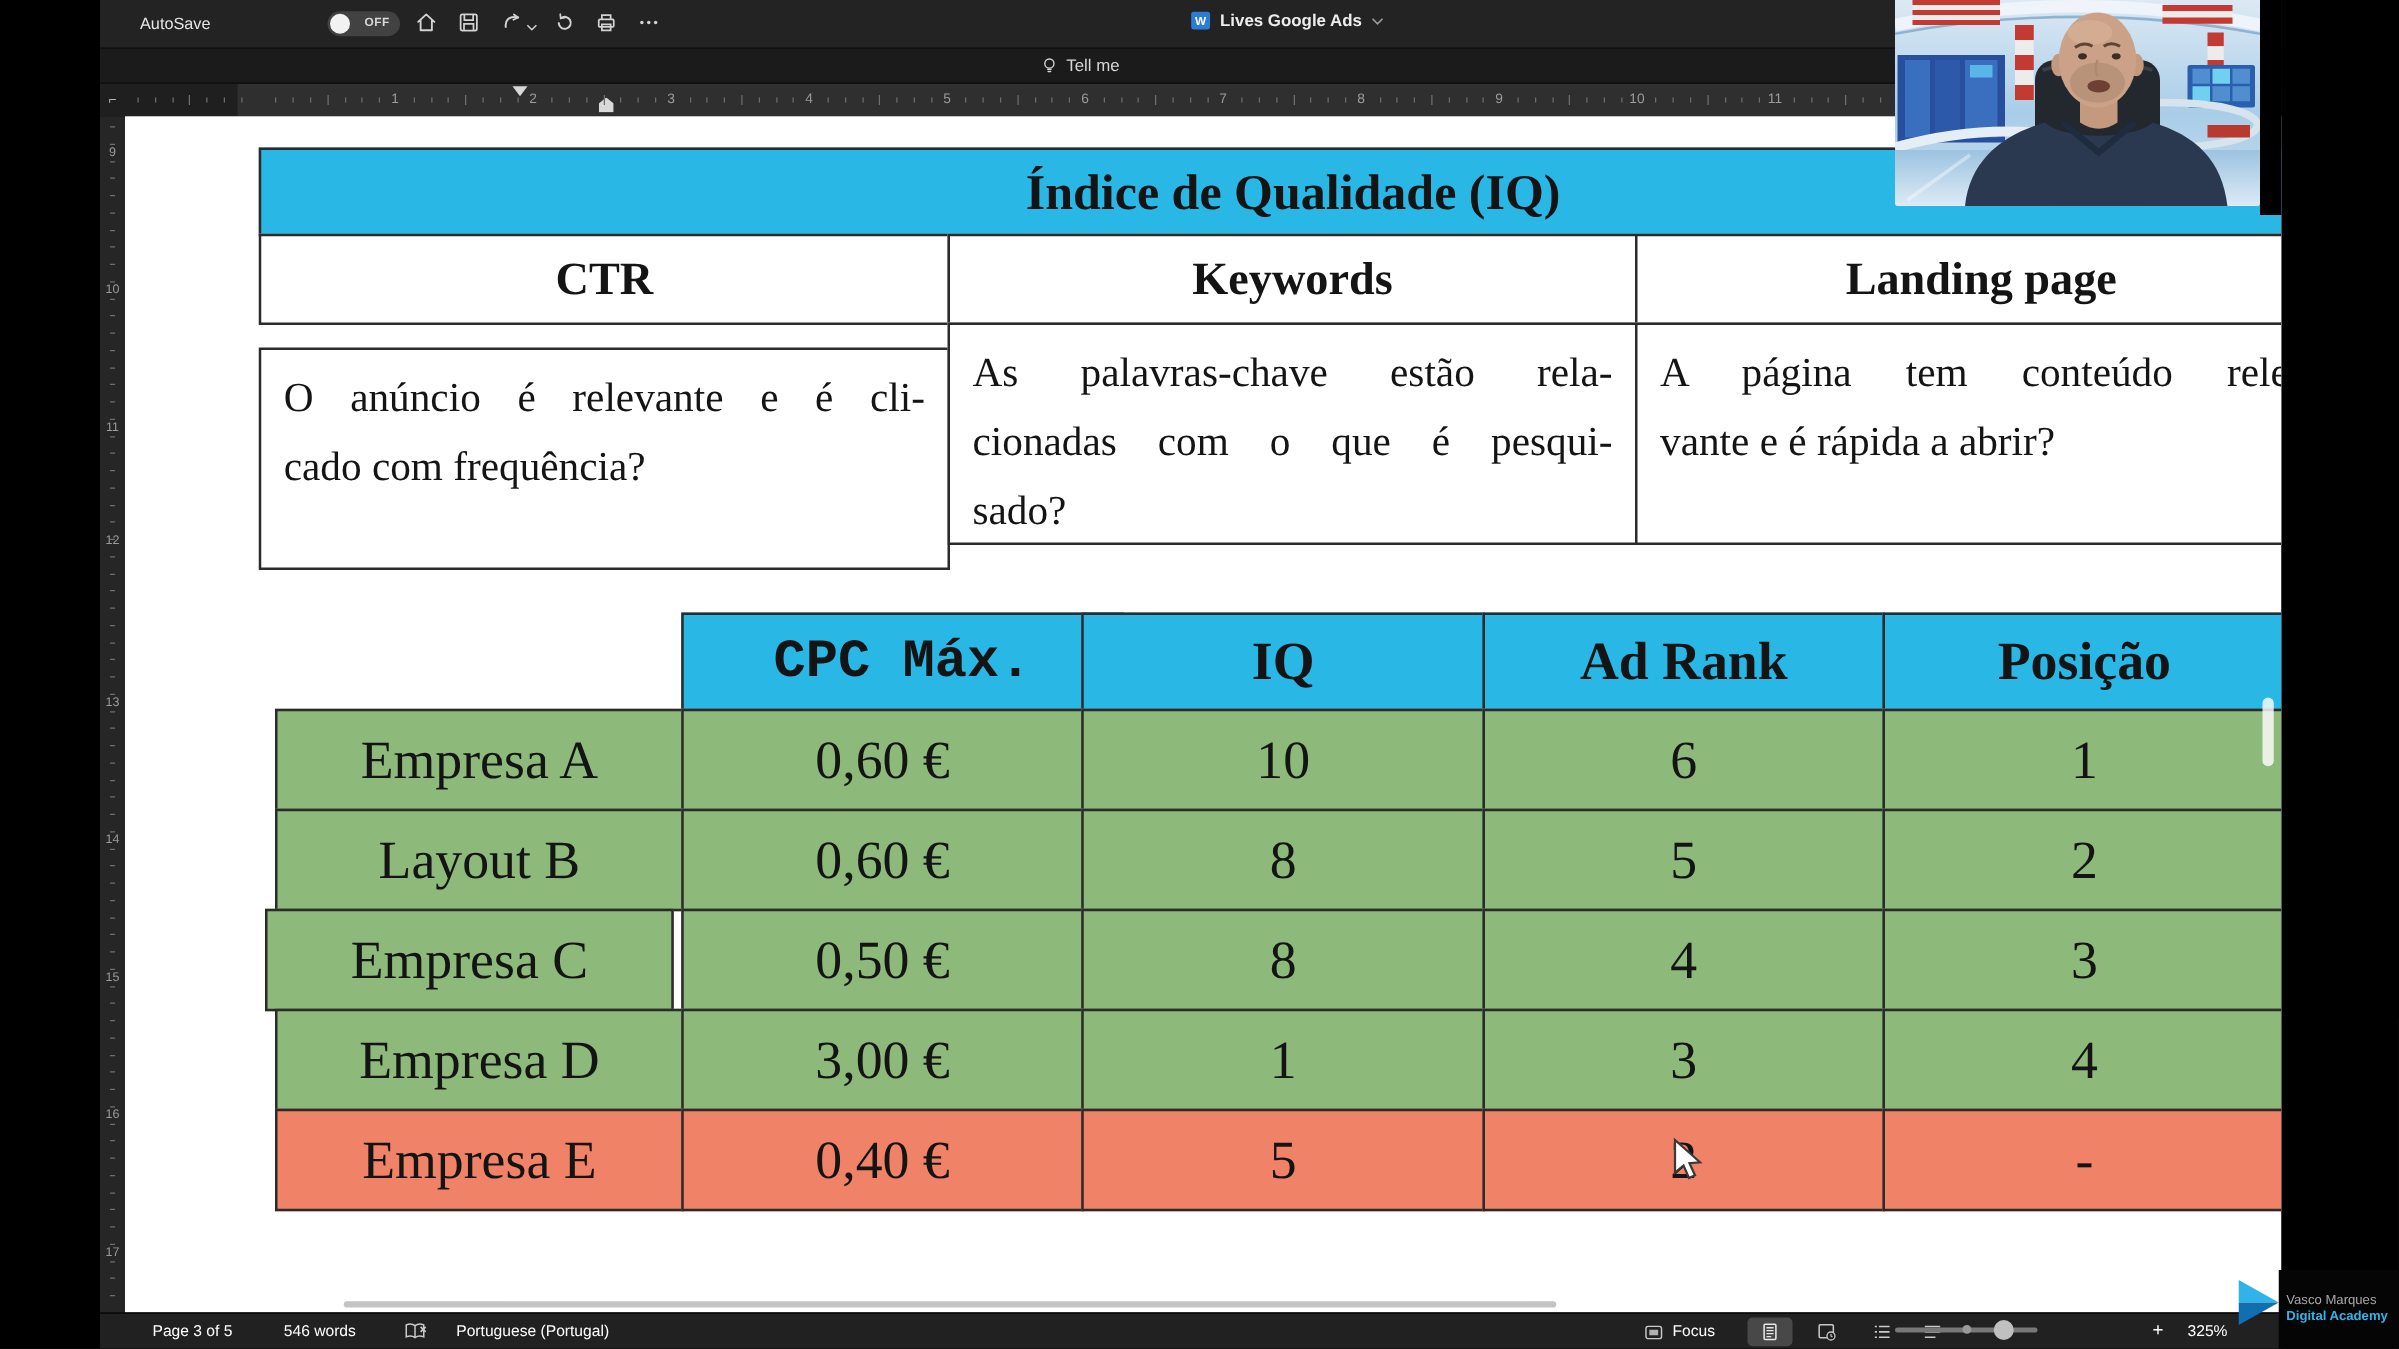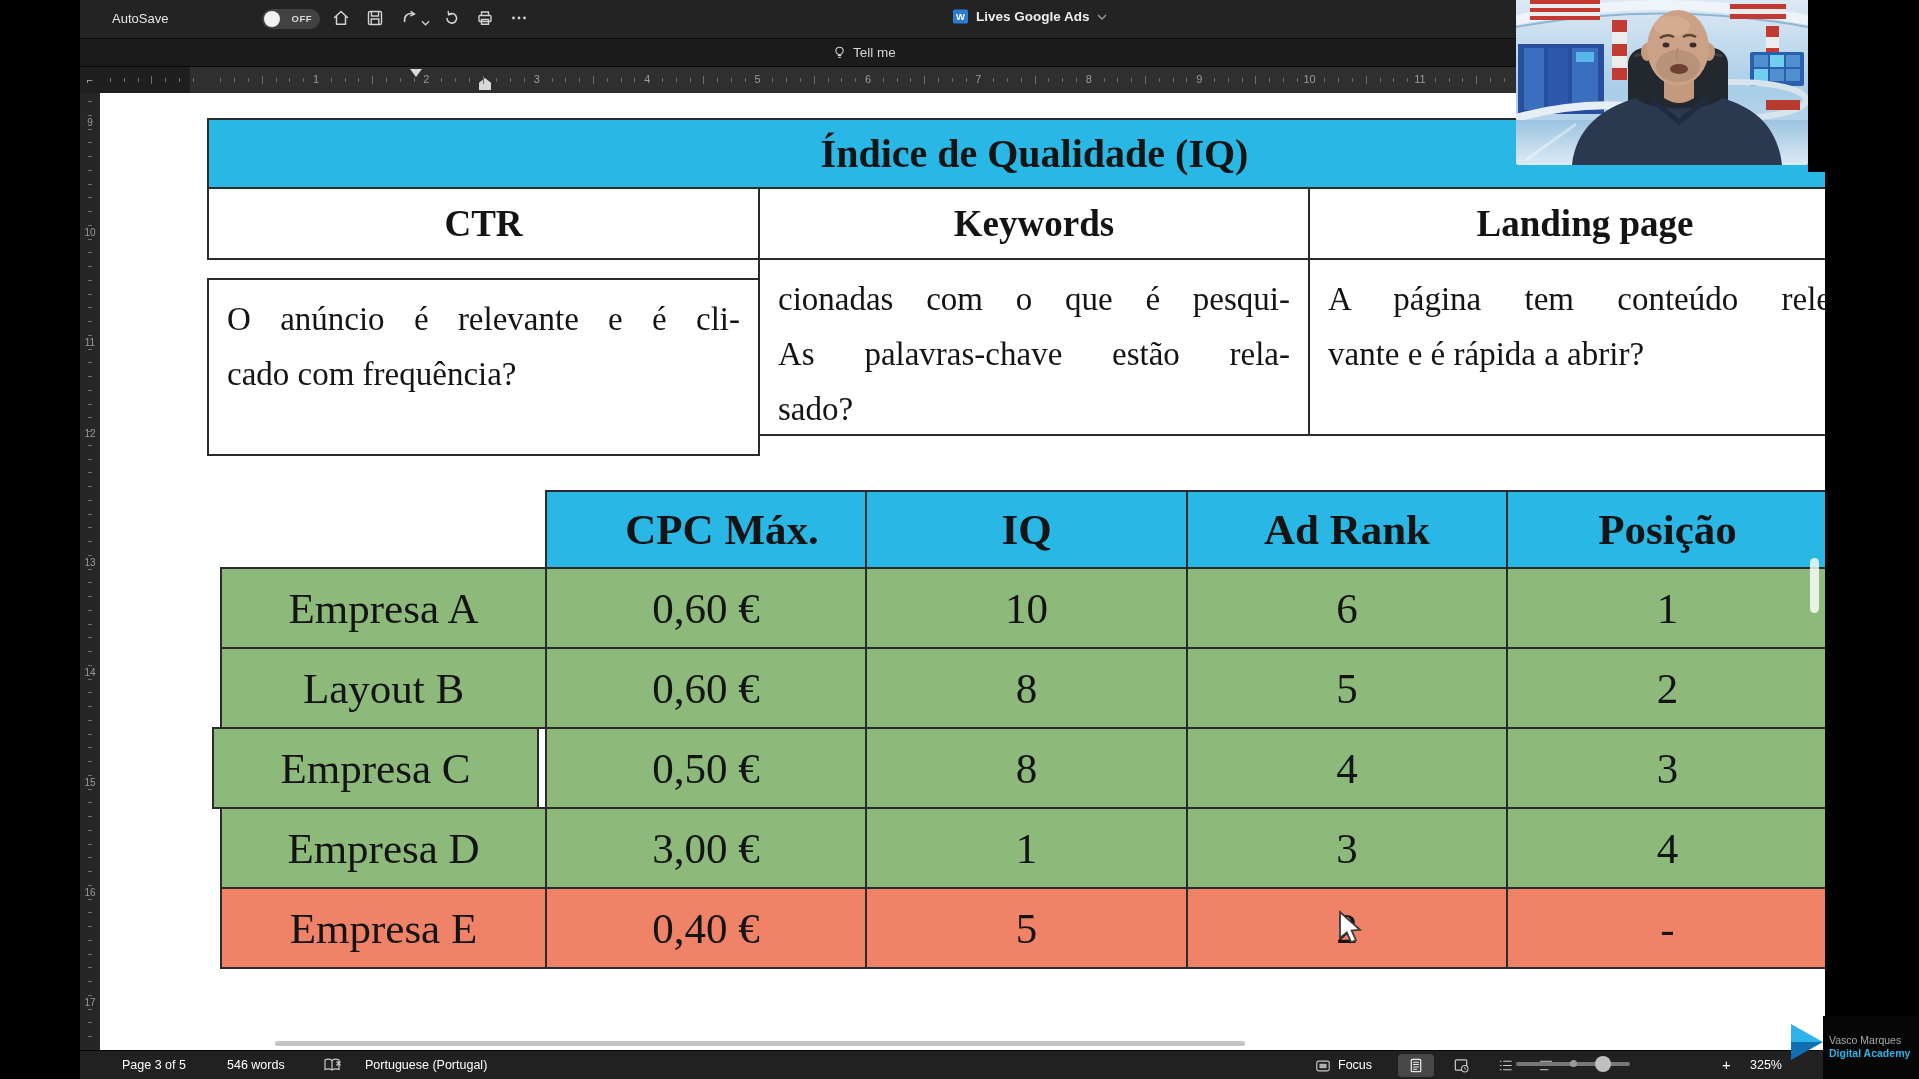--- a/index.html
+++ b/index.html
@@ -354,33 +354,33 @@
   <div id="doc" class="abs">
     <div id="iq-title" class="cell cyan t1-title" style="left:107px;top:25px;width:1655px;height:71px;">Índice de Qualidade (IQ)</div>
     <div id="iq-cols">
         <div class="cell t1-head" style="left: 107px; top: 94px; width: 553px; height: 73px;">CTR</div>
         <div class="cell t1-desc" style="left: 107px; top: 165px; width: 553px; height: 178px; margin-top: 20px;">
           <div class="descline">O anúncio é relevante e é cli-</div>
           <div class="descline last">cado com frequência?</div>
         </div>
         <div class="cell t1-head" style="left: 658px; top: 94px; width: 552px; height: 73px;">Keywords</div>
         <div class="cell t1-desc" style="left: 658px; top: 165px; width: 552px; height: 178px;">
+          <div class="descline">As palavras-chave estão rela-</div>
           <div class="descline">cionadas com o que é pesqui-</div>
-          <div class="descline">As palavras-chave estão rela-</div>
           <div class="descline last">sado?</div>
         </div>
         <div class="cell t1-head" style="left: 1208px; top: 94px; width: 554px; height: 73px;">Landing page</div>
         <div class="cell t1-desc" style="left: 1208px; top: 165px; width: 554px; height: 178px;">
           <div class="descline">A página tem conteúdo rele-</div>
           <div class="descline last">vante e é rápida a abrir?</div>
         </div>
       </div>
 
     <div id="rank-headers">
-        <div class="cell cyan t2-head" style="left: 445px; top: 397px; width: 354px; height: 79px;">CPC Máx.</div>
+        <div class="cell cyan t2-head" style="left: 445px; top: 397px; width: 354px; height: 79px; font-family: Liberation Mono, monospace;">CPC Máx.</div>
         <div class="cell cyan t2-head" style="left: 765px; top: 397px; width: 323px; height: 79px;">IQ</div>
         <div class="cell cyan t2-head" style="left: 1086px; top: 397px; width: 322px; height: 79px;">Ad Rank</div>
         <div class="cell cyan t2-head" style="left: 1406px; top: 397px; width: 323px; height: 79px;">Posição</div>
       </div>
     <div id="rank-rows">
         <div class="cell t2-cell green" style="left: 120px; top: 474px; width: 327px; height: 82px;">Empresa A</div>
         <div class="cell t2-cell green" style="left: 445px; top: 474px; width: 322px; height: 82px;">0,60 €</div>
         <div class="cell t2-cell green" style="left: 765px; top: 474px; width: 323px; height: 82px;">10</div>
         <div class="cell t2-cell green" style="left: 1086px; top: 474px; width: 322px; height: 82px;">6</div>
         <div class="cell t2-cell green" style="left: 1406px; top: 474px; width: 323px; height: 82px;">1</div>

